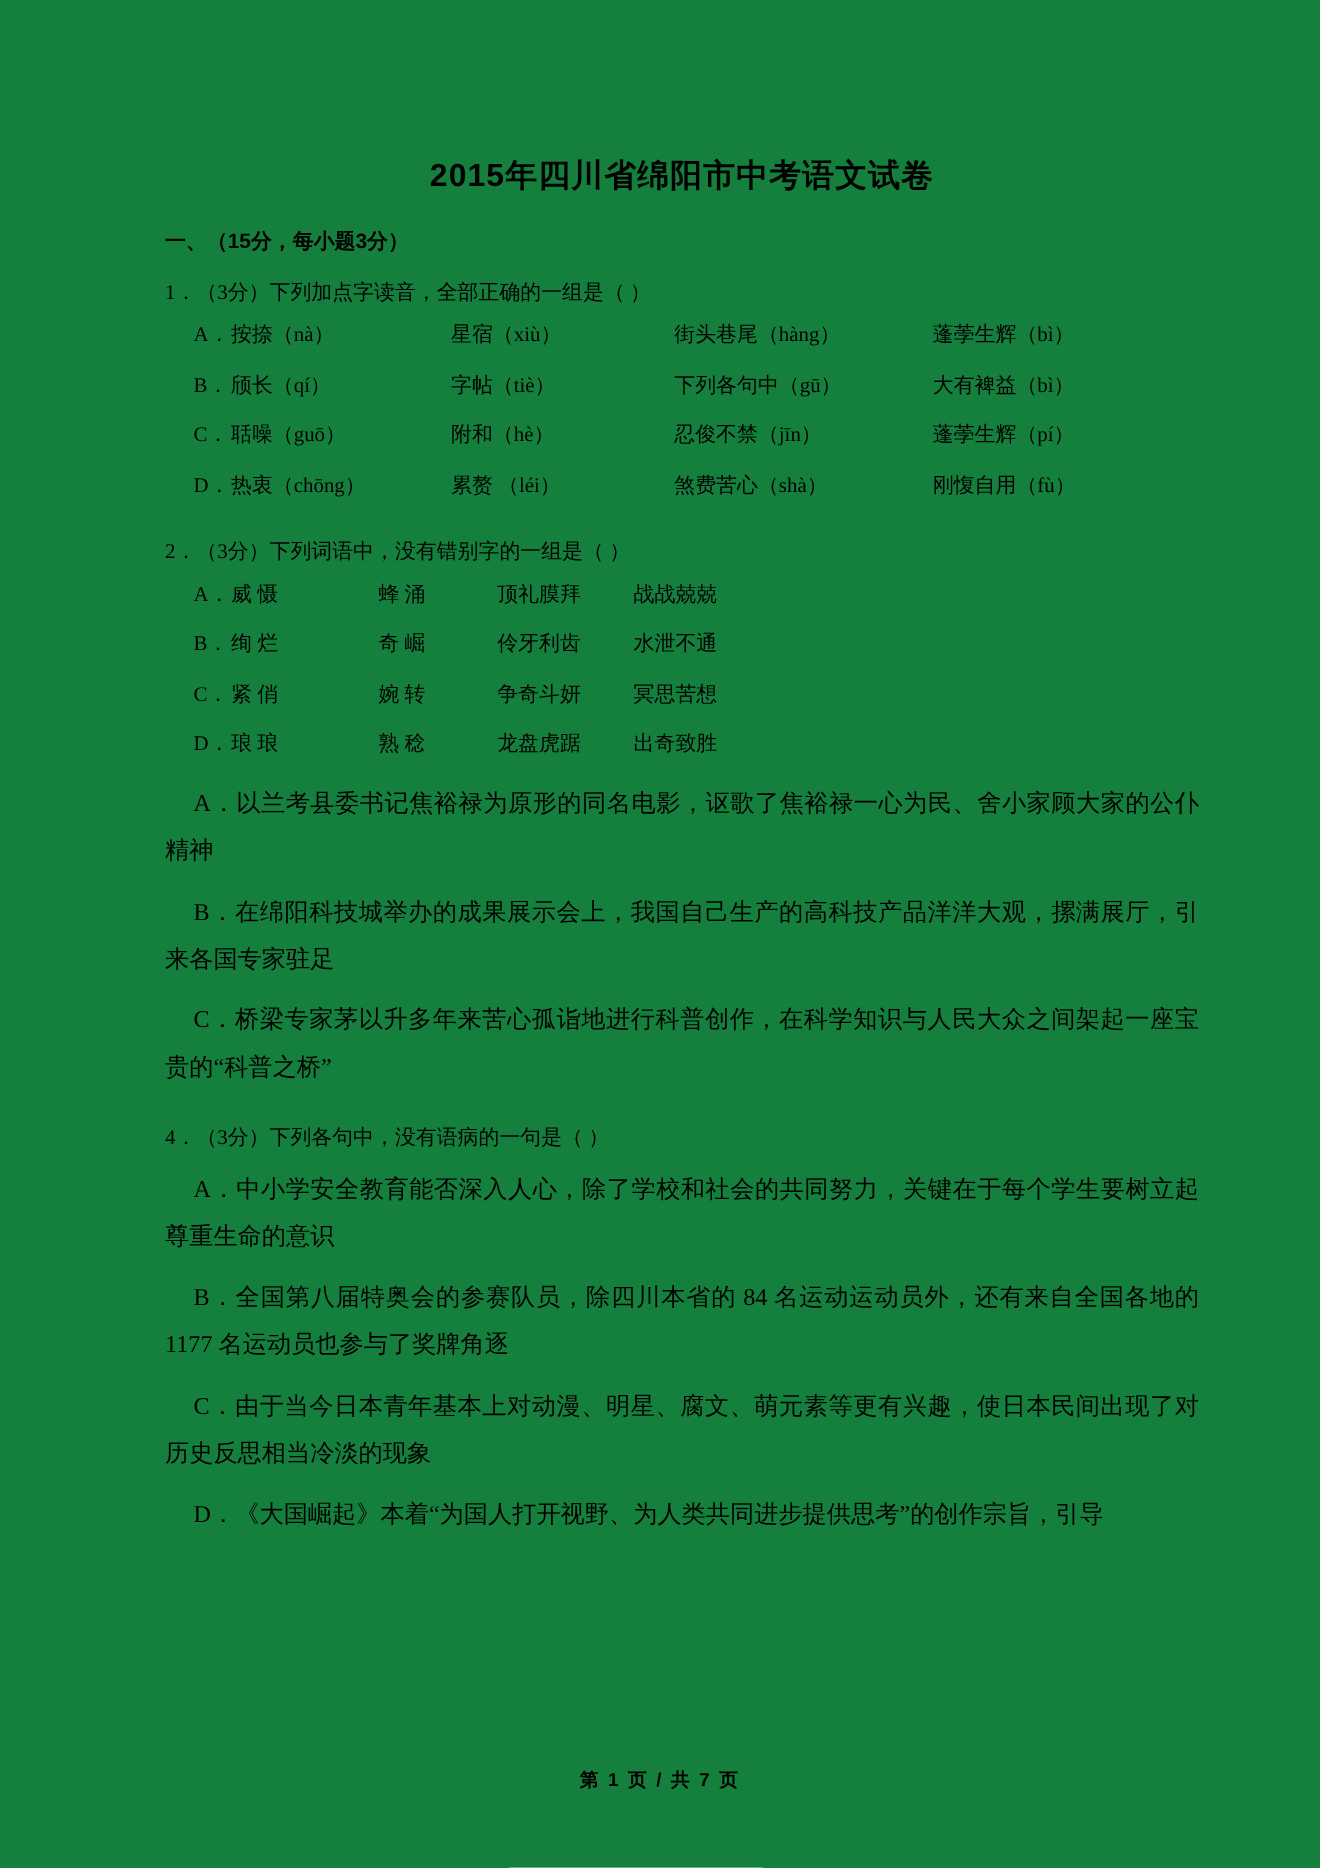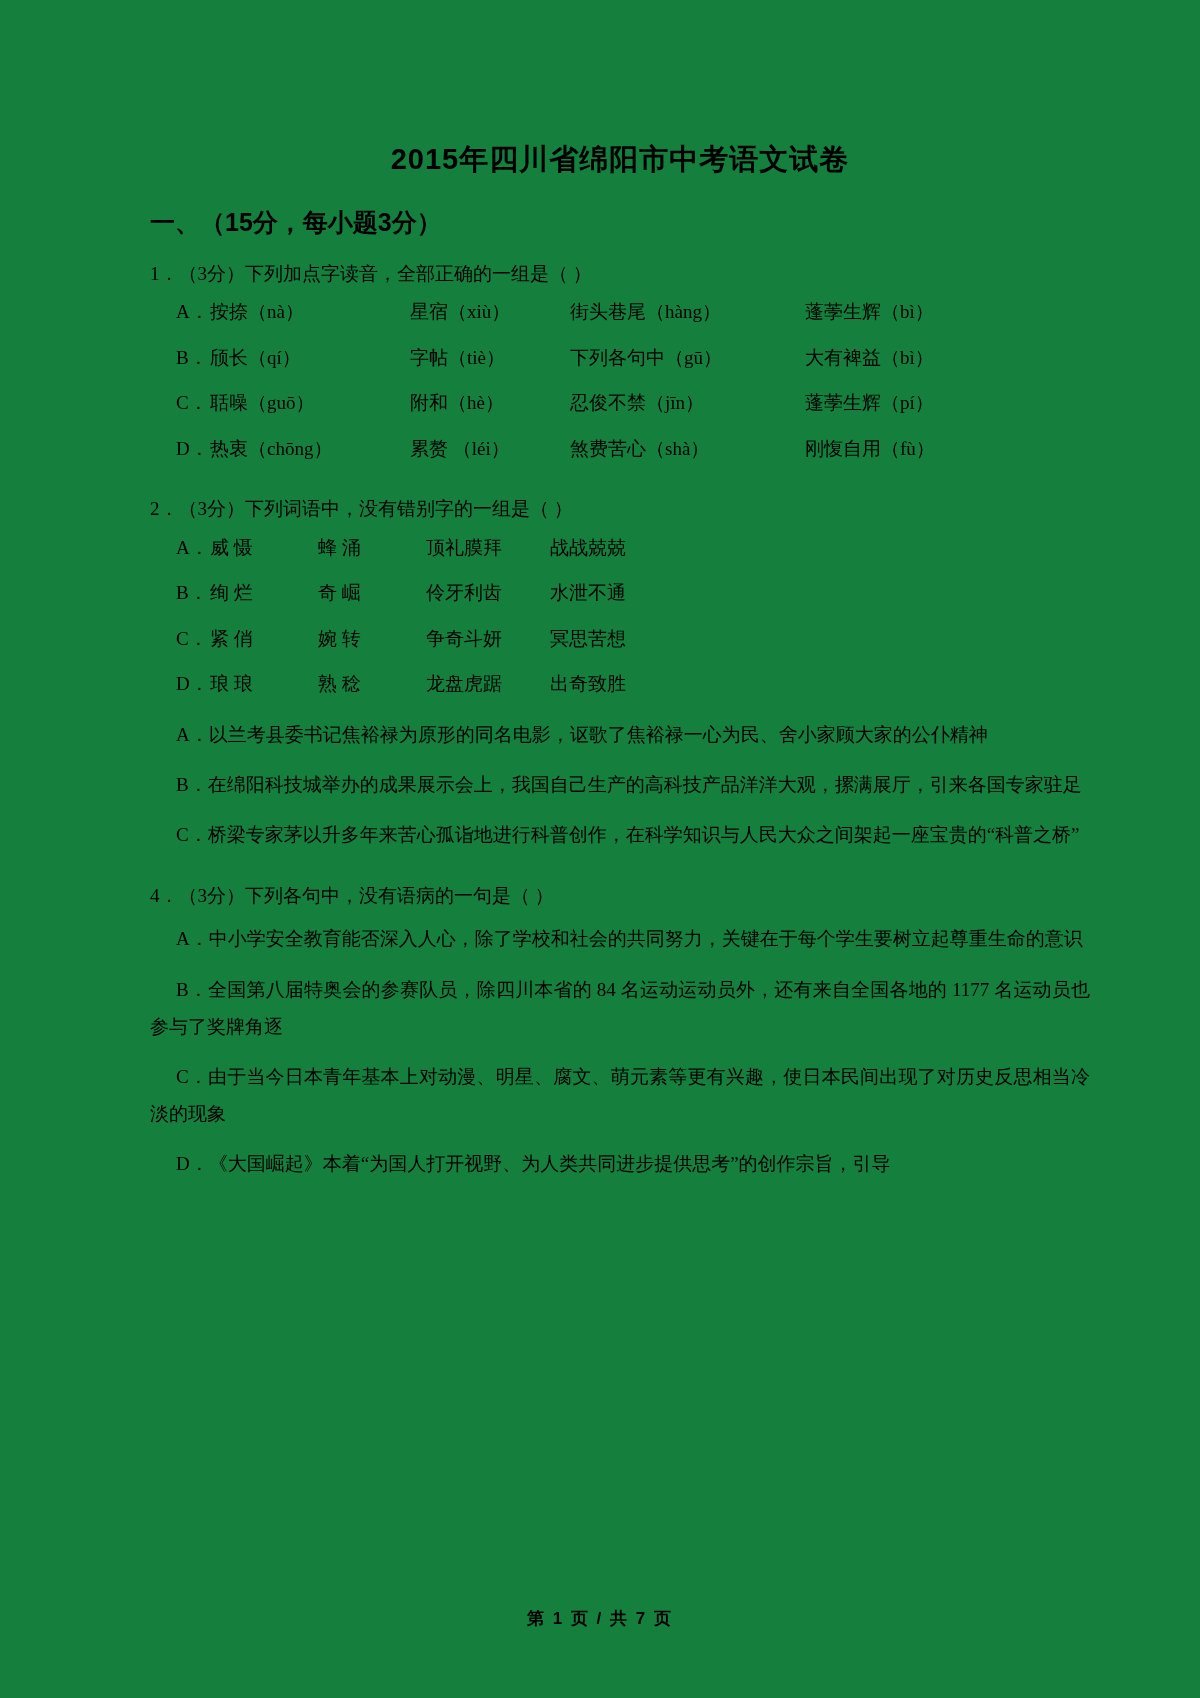--- a/index.html
+++ b/index.html
@@ -22,21 +22,21 @@
   }
   .doc-title {
     text-align: center;
     font-size: 29px;
     font-weight: bold;
     letter-spacing: 1px;
     margin: 20px 0 26px 0;
     font-family: "Liberation Sans", sans-serif;
   }
   .section-head {
-    font-size: 25px;
+    font-size: 19px;
     font-weight: bold;
     margin: 12px 0 20px 0;
     font-family: "Liberation Sans", sans-serif;
   }
   .q {
     margin-bottom: 14px;
   }
   .q-stem {
     font-size: 19px;
     line-height: 1.55;
@@ -51,30 +51,30 @@
   .opt-label {
     width: 34px;
     flex: none;
   }
   .cell {
     white-space: nowrap;
   }
   
   .q1 .c1 { width: 200px; }
   .q1 .c2 { width: 160px; }
-  .q1 .c3 { width: 235px; }
+  .q1 .c3 { width: 235px; margin-left: 43px; }
   .q1 .c4 { width: 200px; }
   
   .q2 .c1 { width: 108px; }
-  .q2 .c2 { width: 108px; }
+  .q2 .c2 { width: 108px; margin-left: 26px; }
   .q2 .c3 { width: 124px; }
   .q2 .c4 { width: 150px; }
 
   .para {
-    font-size: 19px;
+    font-size: 22px;
     line-height: 1.95;
     margin: 0 0 2px 0;
     text-align: justify;
   }
   .para.indent {
     text-indent: 26px;
   }
   .block {
     margin-bottom: 13px;
   }

